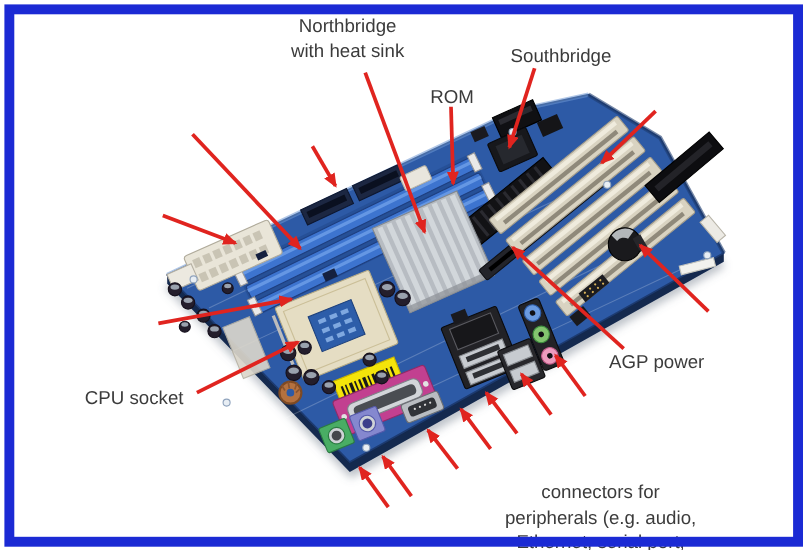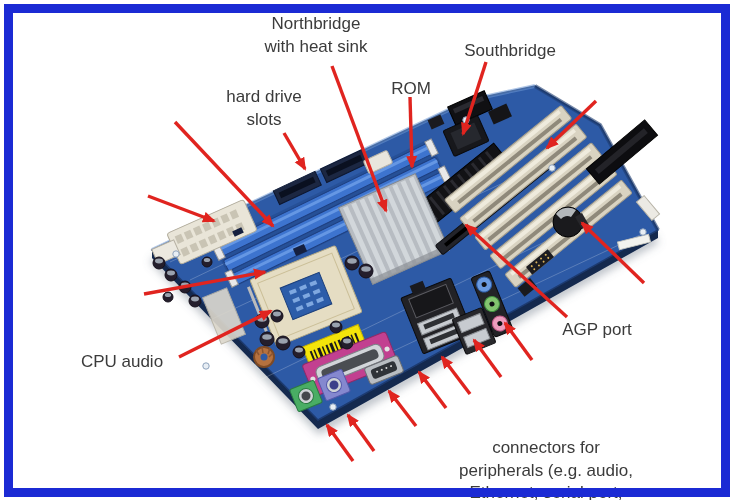--- a/index.html
+++ b/index.html
@@ -398,22 +398,20 @@
         <line x1="446" y1="408" x2="419" y2="372" class="arrow" marker-end="url(#ah)"></line>
         <line x1="470" y1="394" x2="442" y2="357" class="arrow" marker-end="url(#ah)"></line>
         <line x1="501" y1="377" x2="474" y2="340" class="arrow" marker-end="url(#ah)"></line>
         <line x1="532" y1="360" x2="505" y2="323" class="arrow" marker-end="url(#ah)"></line>
       </g>
   </svg>
 
   <div class="label" style="left:316px;top:13px">Northbridge
 with heat sink</div>
   <div class="label" style="left:510px;top:40px">Southbridge</div>
-  <div class="label" style="left:264px;top:86px">hard drive
-slots</div>
   <div class="label" style="left:411px;top:78px">ROM</div>
-  <div class="label" style="left:122px;top:351px">CPU audio</div>
-  <div class="label" style="left:597px;top:319px">AGP port</div>
+  <div class="label" style="left:122px;top:351px">CPU socket</div>
+  <div class="label" style="left:597px;top:319px">AGP power</div>
   <div class="label" style="left:546px;top:437px">connectors for peripherals (e.g. audio,
 Ethernet, serial port, USB, etc.)</div>
 
   <div class="border-box"></div>
 </div>
 
 </body></html>

